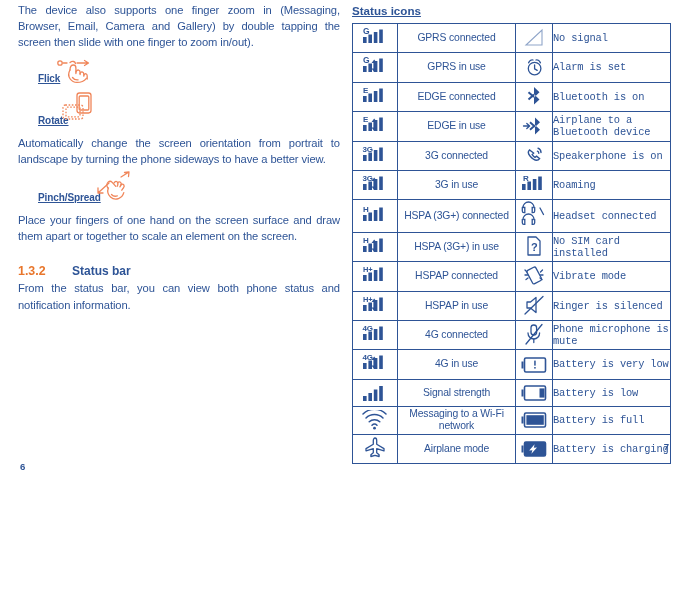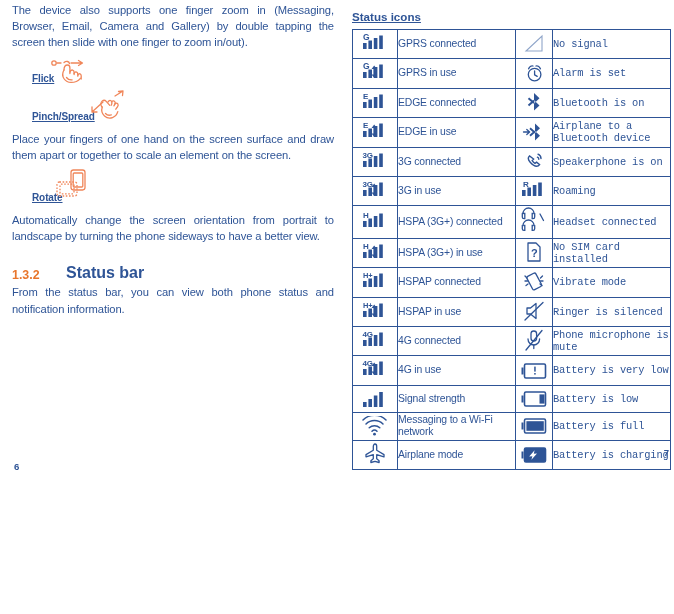--- a/index.html
+++ b/index.html
@@ -8,21 +8,21 @@
     background:#ffffff;
     font-family:"Liberation Sans", sans-serif;
     color:#2E5496;
     overflow:hidden;
     position:relative;
   }
   .page{position:absolute;inset:0;}
 
   
   .left-col{
-    position:absolute;left:12px;top:0;width:322px;height:484px;
+    position:absolute;left:18px;top:0;width:322px;height:484px;
   }
   .body-text{
     font-size:11.2px;line-height:16.2px;
     color:#2E5496;
     text-align:justify;
     margin:0;
     letter-spacing:-0.1px;
   }
   .para-intro{padding-top:2px;}
   .gesture-block{position:relative;margin-top:17px;}
@@ -35,52 +35,52 @@
   .gesture-icon{
     position:absolute;display:inline-block;
   }
   .gesture-desc{margin-top:7px;}
   .sec-head{
     margin-top:20px;
     display:flex;align-items:flex-end;
     font-weight:bold;
   }
   .sec-num{color:#E8762C;font-size:12.4px;width:54px;letter-spacing:0px;}
-  .sec-title{color:#2E5496;font-size:16px;}
+  .sec-title{color:#2E5496;font-size:12px;}
   .sec-body{margin-top:2px;}
 
   .page-num{
     position:absolute;bottom:12px;font-size:9.6px;font-weight:bold;color:#2E5496;
   }
   .page-num.left{left:2px;}
   .page-num.right{right:3px;}
 
   
   .right-col{position:absolute;left:352px;top:0;width:320px;}
   .tbl-head{
     font-size:11.6px;font-weight:bold;color:#2E5496;
-    text-decoration:underline;margin:10px 0 6px 0;display:inline-block;
+    text-decoration:underline;margin:4px 0 6px 0;display:inline-block;
   }
   table.status{
     border-collapse:collapse;
     width:319px;
     table-layout:fixed;
     border:1.2px solid #2E5496;
   }
   table.status td{
     border:1.1px solid #2E5496;
     padding:0;
     vertical-align:middle;
     font-size:10.4px;
     line-height:12.4px;
     color:#2E5496;
     letter-spacing:-0.15px;
   }
   td.ic{width:44px;text-align:center;}
-  td.lb{padding:3px 5px 3px 6px;}
+  td.lb{padding:3px 5px 3px 6px;text-align:center;}
   td.ic2{width:36px;text-align:center;}
   td.lb2{padding:3px 4px 3px 6px;font-family:Liberation Mono, monospace;}
   .icon-wrap{display:inline-flex;align-items:center;justify-content:center;height:26px;}
   svg{display:block;}
   .ftxt{fill:#2E5496;font-family:"Liberation Sans",sans-serif;font-weight:bold;}
 </style>
 </head>
 <body>
 
 <div class="page">
@@ -102,54 +102,54 @@
             <path d="M20 13 c0.4 -1.6 1.6 -2.2 2.6 -1.9 c1 0.3 1.5 1.2 1.5 2.2 l0 2.2"></path>
             <path d="M24 14.5 c0.5 -1.4 1.7 -1.8 2.6 -1.4 c0.9 0.4 1.2 1.2 1.2 2.1 l0 2"></path>
             <path d="M28 16 c0.5 -1.2 1.6 -1.5 2.3 -1 c0.7 0.5 0.9 1.2 0.9 2 l0 3"></path>
             <path d="M14 11 c-1.6 2.6 -1.6 6.4 0.2 9 c1.6 2.3 4 3.4 6.8 3.4 c4.2 0 7.5 -1.8 9.4 -4.1"></path>
             <path d="M16.5 18.5 c1.3 1.8 3.4 2.7 5.6 2.4"></path>
           </g>
         </svg>
       </span>
     </div>
 
+    <div class="gesture-block" style="margin-top:24px;">
+      <span class="gesture-head">Rotate</span>
+      <span class="gesture-icon" style="left:42px;top:-19px;">
+        <svg width="40" height="36" viewBox="0 0 40 36">
+          <g fill="none" stroke="#F0865A" stroke-width="1.3" stroke-linejoin="round">
+            <rect x="17" y="2" width="14" height="20" rx="2.4"></rect>
+            <rect x="19.2" y="5" width="9.6" height="14" rx="1"></rect>
+            <rect x="3" y="14" width="20" height="14" rx="2.4" stroke-dasharray="1.6 1.6"></rect>
+            <rect x="6" y="16.2" width="14" height="9.6" rx="1" stroke-dasharray="1.6 1.6"></rect>
+          </g>
+        </svg>
+      </span>
+      <p class="body-text gesture-desc">Automatically change the screen orientation from portrait to landscape by turning the phone sideways to have a better view.</p>
+    </div>
+
     <div class="gesture-block" style="margin-top:20px;">
       <span class="gesture-head">Pinch/Spread</span>
       <span class="gesture-icon" style="left:75px;top:-16px;">
         <svg width="44" height="34" viewBox="0 0 44 34">
           <g fill="none" stroke="#F0865A" stroke-width="1.3" stroke-linecap="round" stroke-linejoin="round">
             <path d="M5 22 L16 12 M5 22 L5 17 M5 22 L10 22"></path>
             <path d="M28 6 L36 1 M36 1 L31.5 1.5 M36 1 L35.5 5.5"></path>
             <path d="M15 17 c-1.6 -2 -1.4 -4.6 0.3 -6 c1.3 -1.1 2.8 -0.8 3.9 0.4 l3.6 4"></path>
             <path d="M21 12 c0.6 -1.5 2 -1.9 3 -1.3 c0.9 0.6 1.2 1.5 0.9 2.5 l-0.6 2"></path>
             <path d="M24.5 12 c0.9 -1.3 2.3 -1.4 3.1 -0.6 c0.8 0.8 0.8 1.8 0.3 2.7 l-1 1.8"></path>
             <path d="M27.8 14 c1 -1.1 2.3 -1 3 -0.1 c0.6 0.9 0.4 1.9 -0.2 2.7 l-1.8 2.6"></path>
             <path d="M15.3 17 c-1 3 -0.2 6.8 2.2 9 c2.2 2 5.2 2.6 8 1.6 c2.7 -1 4.6 -3.3 5.3 -5.9"></path>
             <path d="M18.5 23.5 c1.5 1.6 3.7 2.1 5.8 1.3"></path>
           </g>
         </svg>
       </span>
       <p class="body-text gesture-desc">Place your fingers of one hand on the screen surface and draw them apart or together to scale an element on the screen.</p>
     </div>
 
-    <div class="gesture-block" style="margin-top:24px;">
-      <span class="gesture-head">Rotate</span>
-      <span class="gesture-icon" style="left:42px;top:-19px;">
-        <svg width="40" height="36" viewBox="0 0 40 36">
-          <g fill="none" stroke="#F0865A" stroke-width="1.3" stroke-linejoin="round">
-            <rect x="17" y="2" width="14" height="20" rx="2.4"></rect>
-            <rect x="19.2" y="5" width="9.6" height="14" rx="1"></rect>
-            <rect x="3" y="14" width="20" height="14" rx="2.4" stroke-dasharray="1.6 1.6"></rect>
-            <rect x="6" y="16.2" width="14" height="9.6" rx="1" stroke-dasharray="1.6 1.6"></rect>
-          </g>
-        </svg>
-      </span>
-      <p class="body-text gesture-desc">Automatically change the screen orientation from portrait to landscape by turning the phone sideways to have a better view.</p>
-    </div>
-
     <div class="sec-head">
       <span class="sec-num">1.3.2</span>
       <span class="sec-title">Status bar</span>
     </div>
     <p class="body-text sec-body">From the status bar, you can view both phone status and notification information.</p>
 
     <div class="page-num left">6</div>
   </div>
 
   <div class="right-col">

